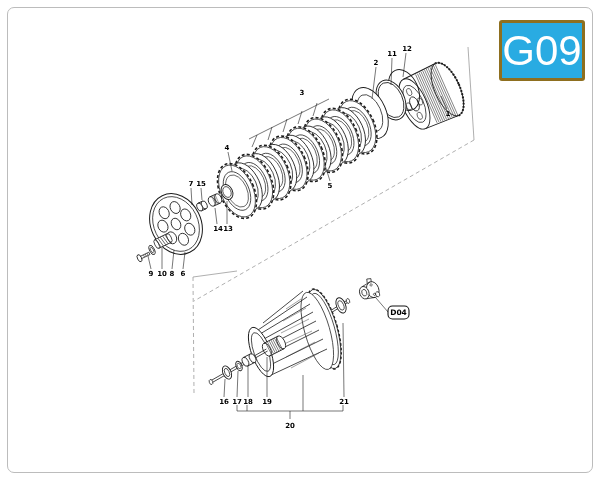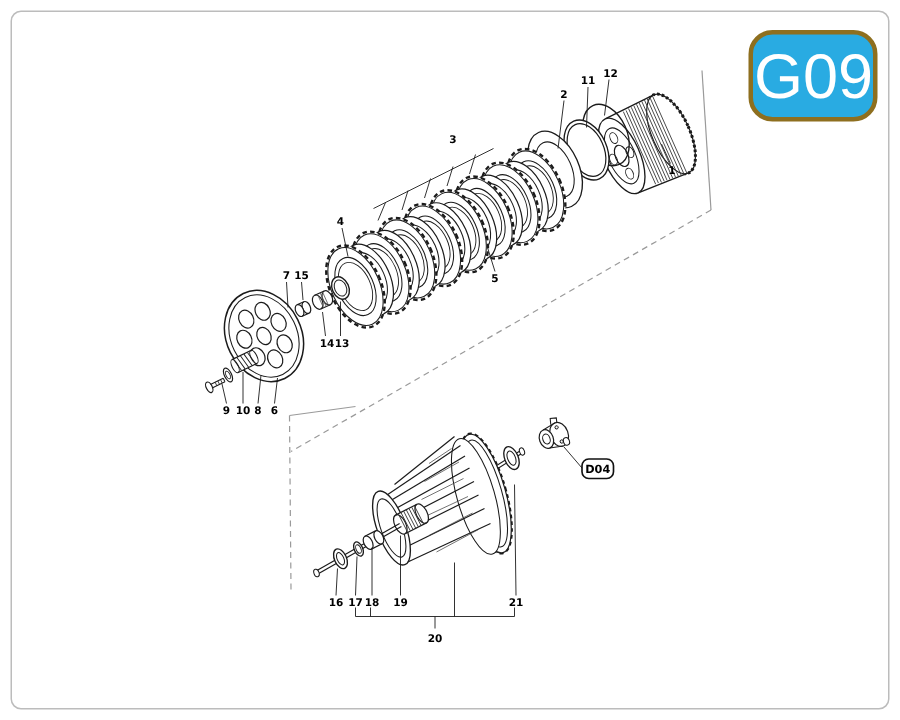--- a/index.html
+++ b/index.html
@@ -1,21 +1,21 @@
 <!DOCTYPE html>
 <html><head>
 <meta charset="utf-8">
 <style>
   html,body{margin:0;padding:0;background:#fff;}
   .page{position:relative;width:600px;height:480px;background:#ffffff;overflow:hidden;
         font-family:"Liberation Sans",sans-serif;}
   .page-border{position:absolute;inset:7px;border:1px solid #bcbcbc;border-radius:7px;pointer-events:none;}
   .badge{position:absolute;left:499px;top:20px;width:86px;height:61px;box-sizing:border-box;
-         background:#29abe2;border:3px solid #8e6f1f;border-radius:16px;
-         display:flex;align-items:center;justify-content:flex-end;}
+         background:#29abe2;border:3px solid #8e6f1f;border-radius:3px;
+         display:flex;align-items:center;justify-content:center;}
   .badge span{color:#ffffff;font-size:42px;font-weight:400;letter-spacing:0px;line-height:1;
               font-family:"Liberation Sans",sans-serif;}
   svg.art{position:absolute;left:0;top:0;}
   .callout{text-anchor:middle;font-family:"DejaVu Sans",sans-serif;font-size:7px;font-weight:bold;fill:#000;}
   .reftag-text{text-anchor:middle;font-family:"DejaVu Sans",sans-serif;font-size:7.5px;font-weight:bold;fill:#000;}
   .ink{stroke:#1b1b1b;fill:none;stroke-width:0.8;}
   .leader{stroke:#1b1b1b;stroke-width:0.6;fill:none;}
   .frame{stroke:#9a9a9a;stroke-width:0.8;fill:none;}
 </style>
 </head>

